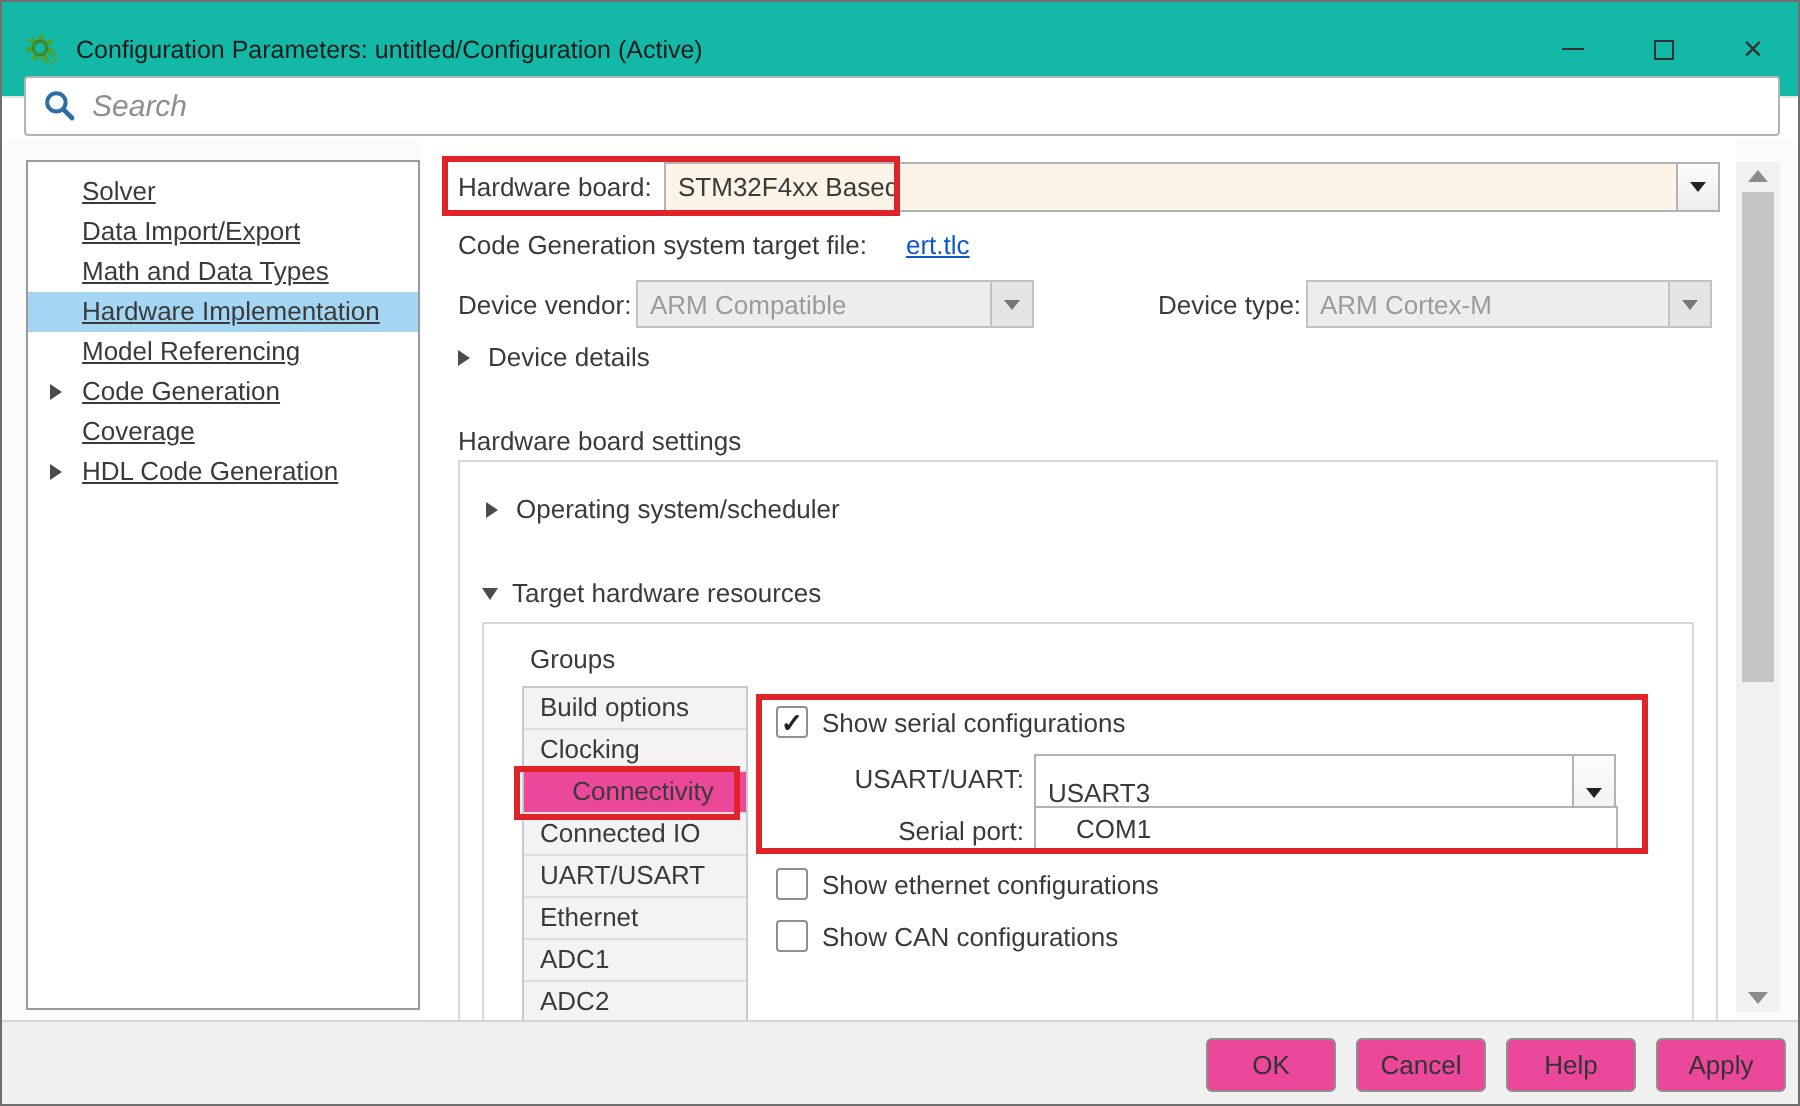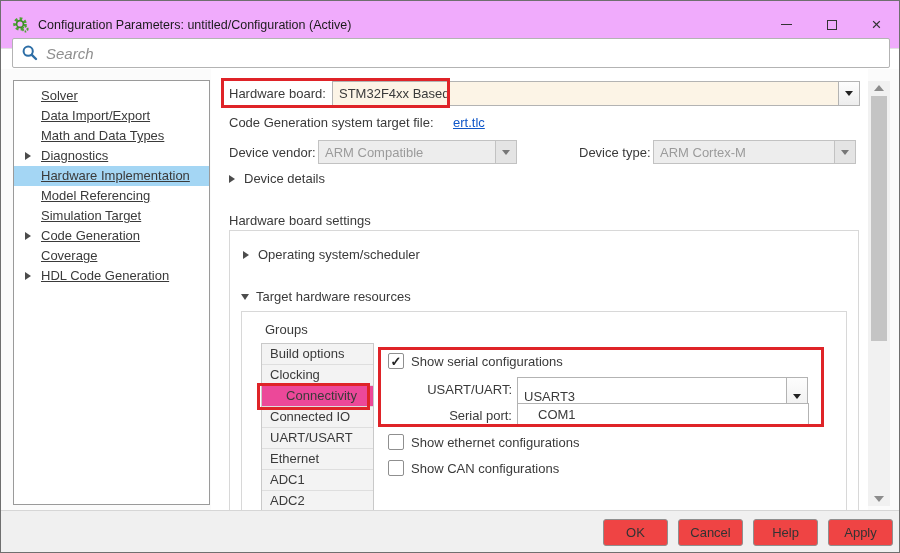--- a/index.html
+++ b/index.html
@@ -4,21 +4,21 @@
 <style>
   * { margin:0; padding:0; box-sizing:border-box; }
   html,body { width:900px; height:553px; font-family:"Liberation Sans", sans-serif; }
   .window {
     position:relative; width:900px; height:553px; background:#fff;
     border:1px solid #6f6f6f; overflow:hidden; color:#3a3a3a;
   }
   
   .titlebar {
     position:absolute; left:0; top:0; right:0; height:48px;
-    background:#f0abfc; display:flex; align-items:center; border-bottom:1px solid #e3e3e3;
+    background:#14b8a6; display:flex; align-items:center; border-bottom:1px solid #e3e3e3;
   }
   .titlebar .app-icon { margin-left:11px; width:17px; height:17px; flex:0 0 auto; }
   .titlebar .title { margin-left:9px; font-size:12.5px; color:#1b1b1b; }
   .win-controls { margin-left:auto; display:flex; height:32px; }
   .win-btn { width:45px; height:32px; display:flex; align-items:center; justify-content:center; cursor:default; }
   .min-glyph { display:block; width:11px; height:1.5px; background:#333; }
   .max-glyph { display:block; width:10px; height:10px; border:1.4px solid #333; }
   .close-glyph { font-size:17px; color:#333; line-height:1; }
   
   .search-row { position:absolute; left:11px; top:37px; width:878px; height:30px; }
@@ -69,21 +69,21 @@
   .rlabel { text-align:right; }
   
   .scrollbar { position:absolute; left:657px; top:12px; width:22px; height:425px; background:#f1f1f1; }
   .sb-arrow { position:absolute; left:0; width:22px; height:14px; display:flex; align-items:center; justify-content:center; }
   .sb-up { top:0; } .sb-down { bottom:0; }
   .sb-tri-up { width:0; height:0; border-bottom:6px solid #8c8c8c; border-left:5px solid transparent; border-right:5px solid transparent; }
   .sb-tri-down { width:0; height:0; border-top:6px solid #8c8c8c; border-left:5px solid transparent; border-right:5px solid transparent; }
   .sb-thumb { position:absolute; left:3px; width:16px; top:15px; height:245px; background:#c4c4c4; }
   
   .footer { position:absolute; left:0; bottom:0; right:0; height:42px; background:#f0f0f0; border-top:1px solid #d6d6d6; }
-  .btn { position:absolute; top:8px; width:65px; height:27px; background:#ef4444; border:1px solid #8f8f8f; border-radius:3px; font-size:13px; color:#333; display:flex; align-items:center; justify-content:center; cursor:default; }
+  .btn { position:absolute; top:8px; width:65px; height:27px; background:#ec4899; border:1px solid #8f8f8f; border-radius:3px; font-size:13px; color:#333; display:flex; align-items:center; justify-content:center; cursor:default; }
   
   .annotation { position:absolute; border:3px solid #df2328; pointer-events:none; z-index:50; }
 </style>
 </head>
 <body>
 
 <div class="window">
 
   <div class="titlebar">
     <svg class="app-icon" viewBox="0 0 17 17">
@@ -114,24 +114,22 @@
       <input class="search-input" type="text" placeholder="Search" style="">
     </div>
   </div>
 
   <div class="content">
 
     <div class="sidebar">
       <div class="side-item"><span>Solver</span></div>
       <div class="side-item"><span>Data Import/Export</span></div>
       <div class="side-item"><span>Math and Data Types</span></div>
-      <div class="side-item"><span class="tri-right"></span><span>Diagnostics</span></div>
       <div class="side-item selected"><span>Hardware Implementation</span></div>
       <div class="side-item"><span>Model Referencing</span></div>
-      <div class="side-item"><span>Simulation Target</span></div>
       <div class="side-item"><span class="tri-right"></span><span>Code Generation</span></div>
       <div class="side-item"><span>Coverage</span></div>
       <div class="side-item"><span class="tri-right"></span><span>HDL Code Generation</span></div>
     </div>
 
     <div class="main">
 
       <span class="lbl" style="left:18px; top:17px;">Hardware board:</span>
       <div class="combo cream" style="left:121px; top:12px; width:528px; height:25px;">
         <span class="val">STM32F4xx Based</span>

